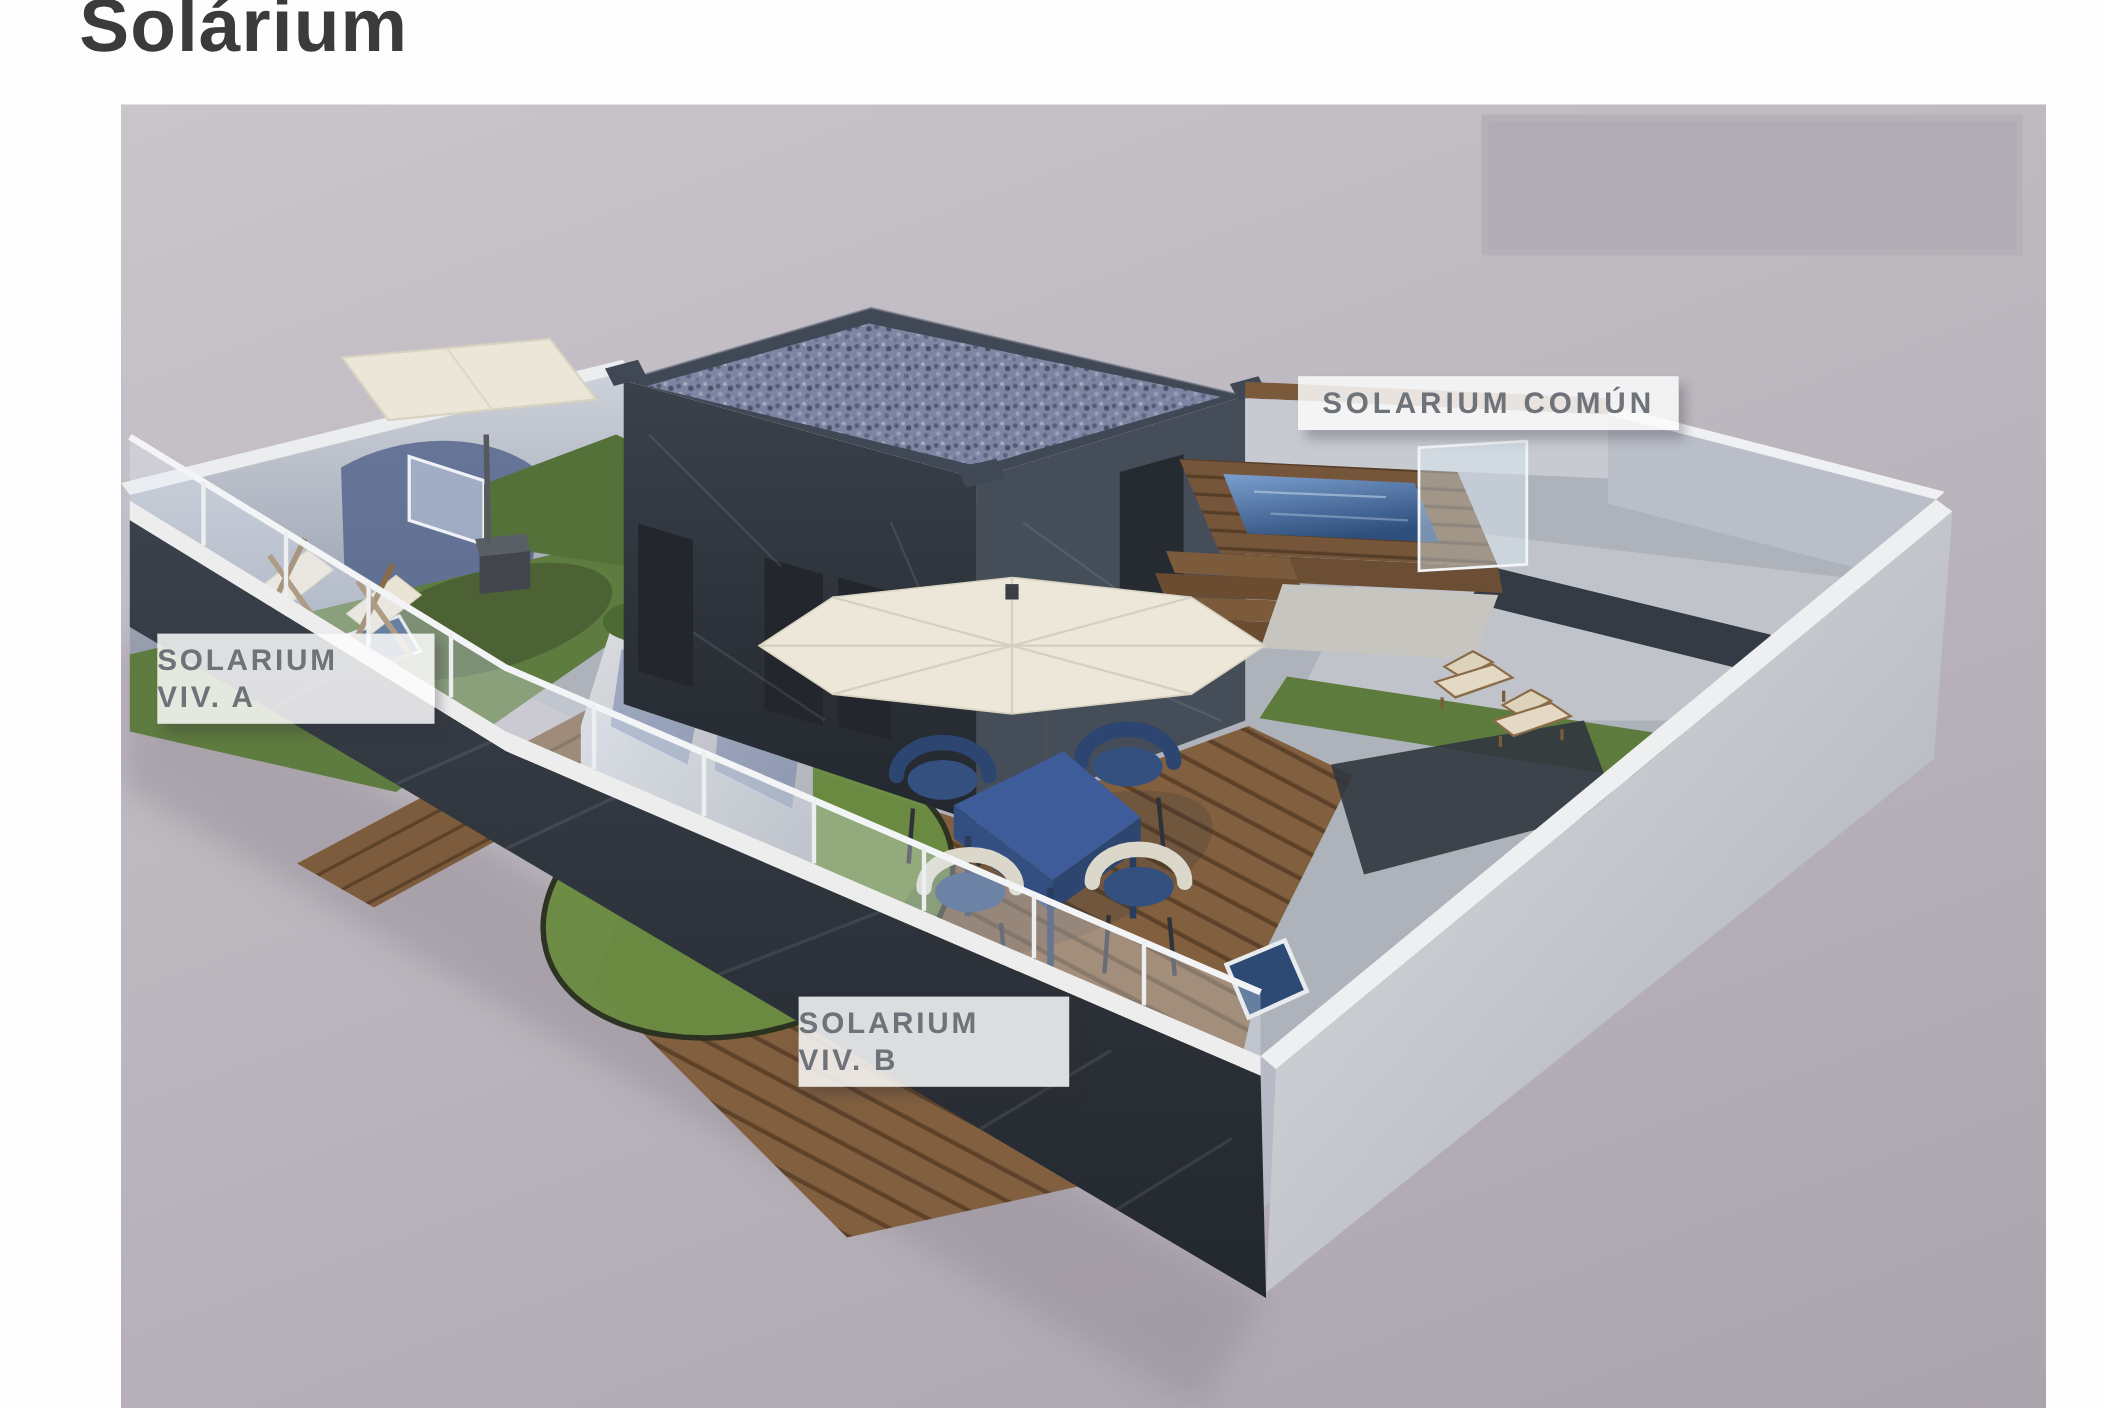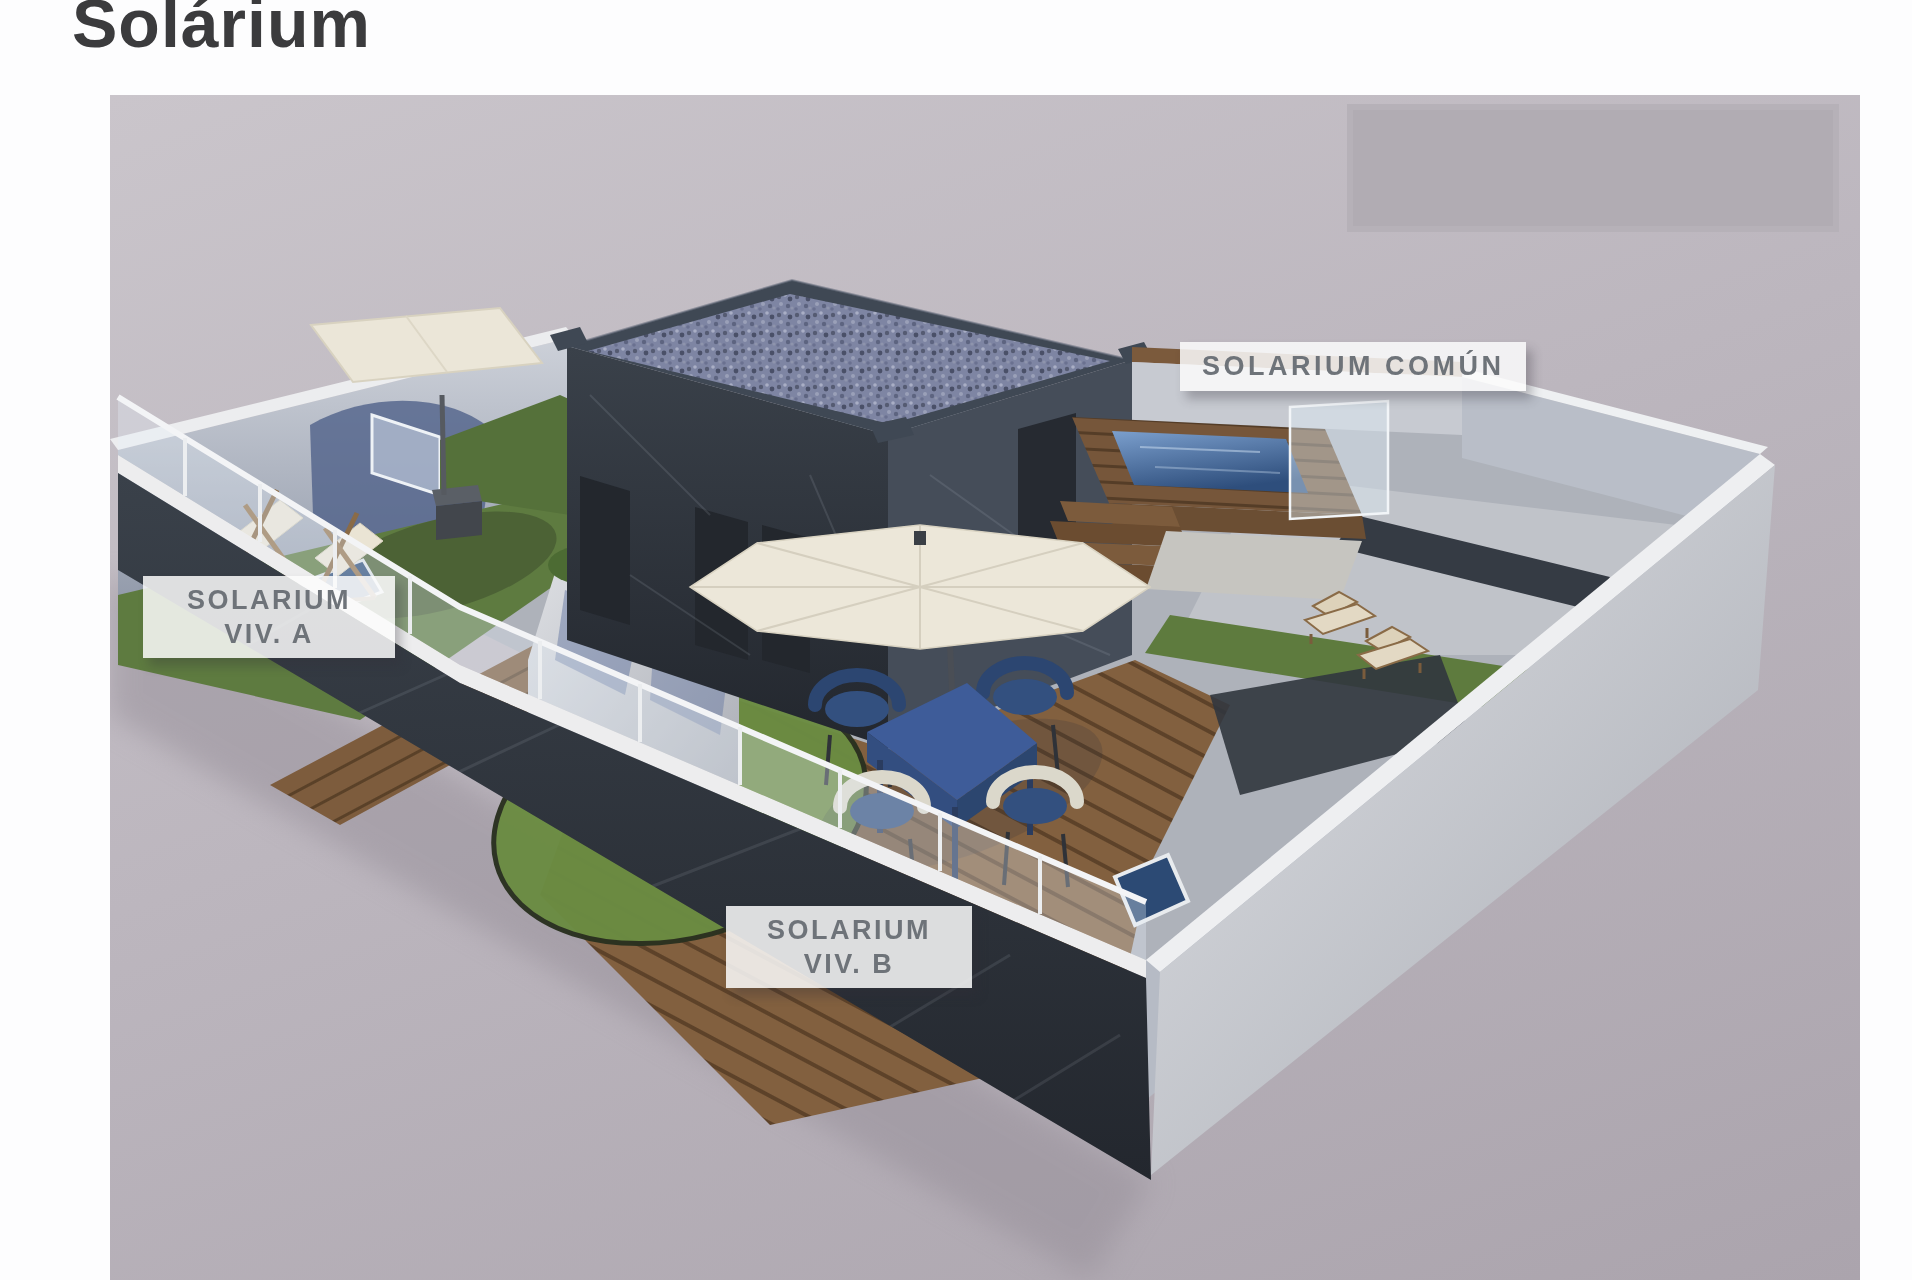--- a/index.html
+++ b/index.html
@@ -6,21 +6,21 @@
   .page{position:relative;width:1912px;height:1280px;background:#fdfdfe;overflow:hidden;
         font-family:"Liberation Sans",sans-serif;}
   .page-title{position:absolute;left:72px;top:-16px;margin:0;font-size:68px;font-weight:700;
         color:#3b3b3d;letter-spacing:1px;}
   .scene{position:absolute;left:110px;top:95px;width:1750px;height:1185px;overflow:hidden;
         background:linear-gradient(160deg,#cac5cb 0%,#bcb6be 45%,#aba4ad 100%);}
   .scene svg{position:absolute;left:0;top:0;}
   .ph-box{position:absolute;left:1237px;top:9px;width:492px;height:128px;background:#b1acb3;
         box-shadow:inset 0 0 0 6px rgba(255,255,255,0.07);}
   .scene-label{position:absolute;background:rgba(252,252,252,0.85);color:#6e7379;font-weight:bold;
-        text-align:center;box-shadow:6px 8px 10px rgba(50,45,55,0.3);}
+        text-align:left;box-shadow:6px 8px 10px rgba(50,45,55,0.3);}
   .lbl-comun{left:1070px;top:247px;font-size:27px;letter-spacing:3.5px;padding:9px 22px;white-space:nowrap;}
   .lbl-a{left:33px;top:481px;width:252px;font-size:27px;letter-spacing:2.5px;line-height:34px;padding:7px 0;}
   .lbl-b{left:616px;top:811px;width:246px;font-size:27px;letter-spacing:2.5px;line-height:34px;padding:7px 0;}
 </style>
 </head>
 <body>
 
 <div class="page">
   <h1 class="page-title">Solárium</h1>
 

